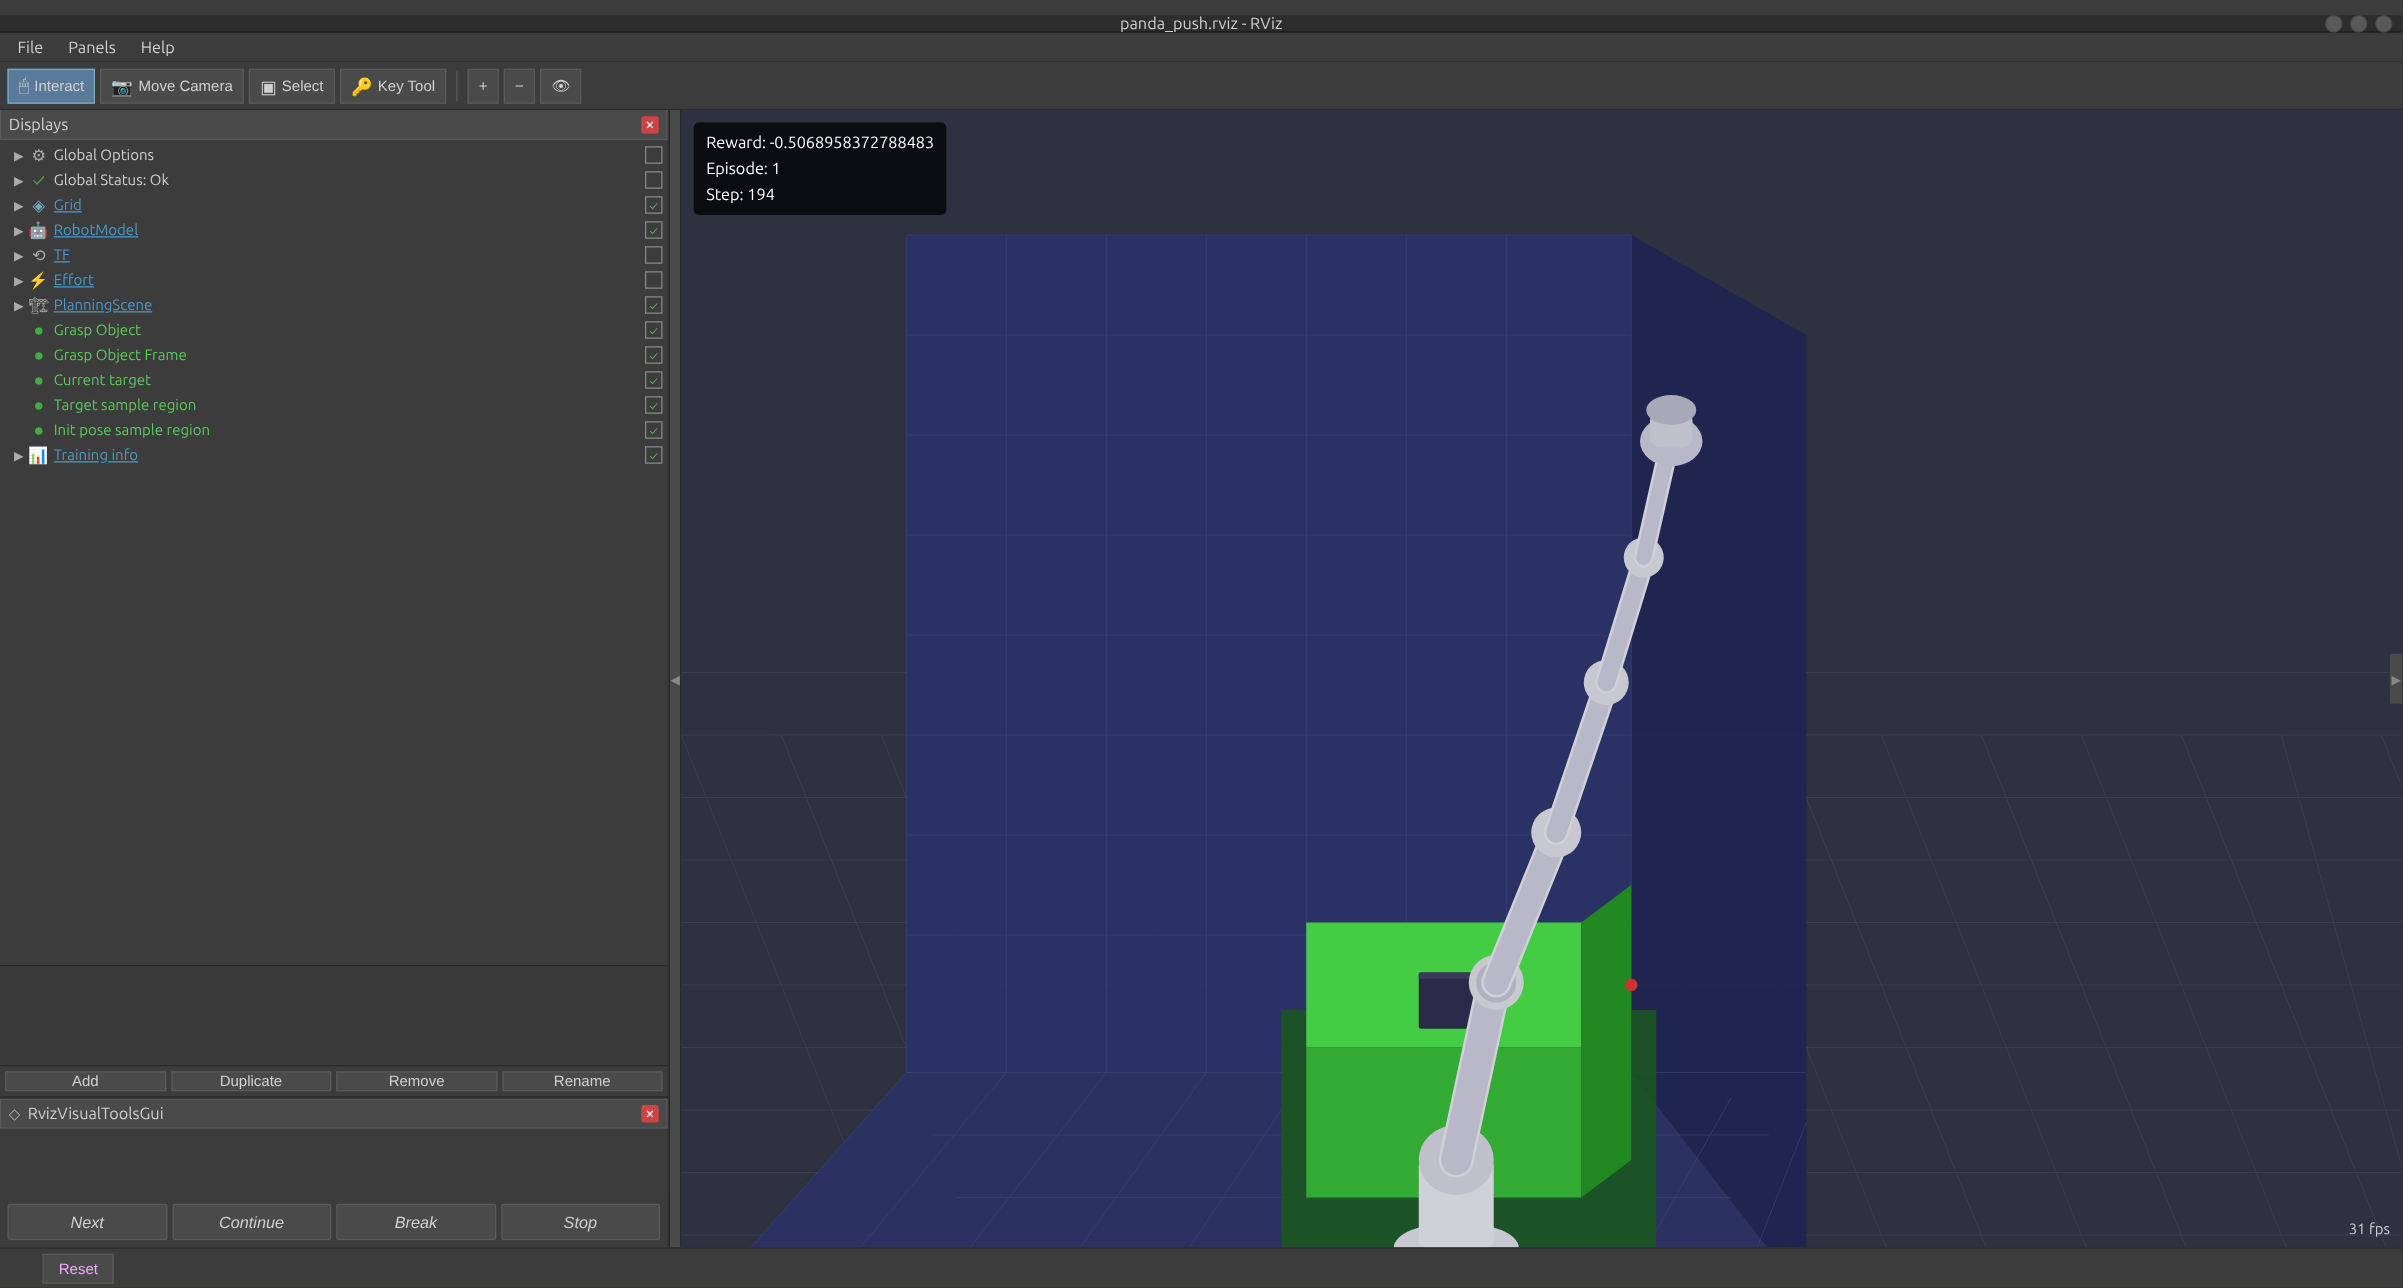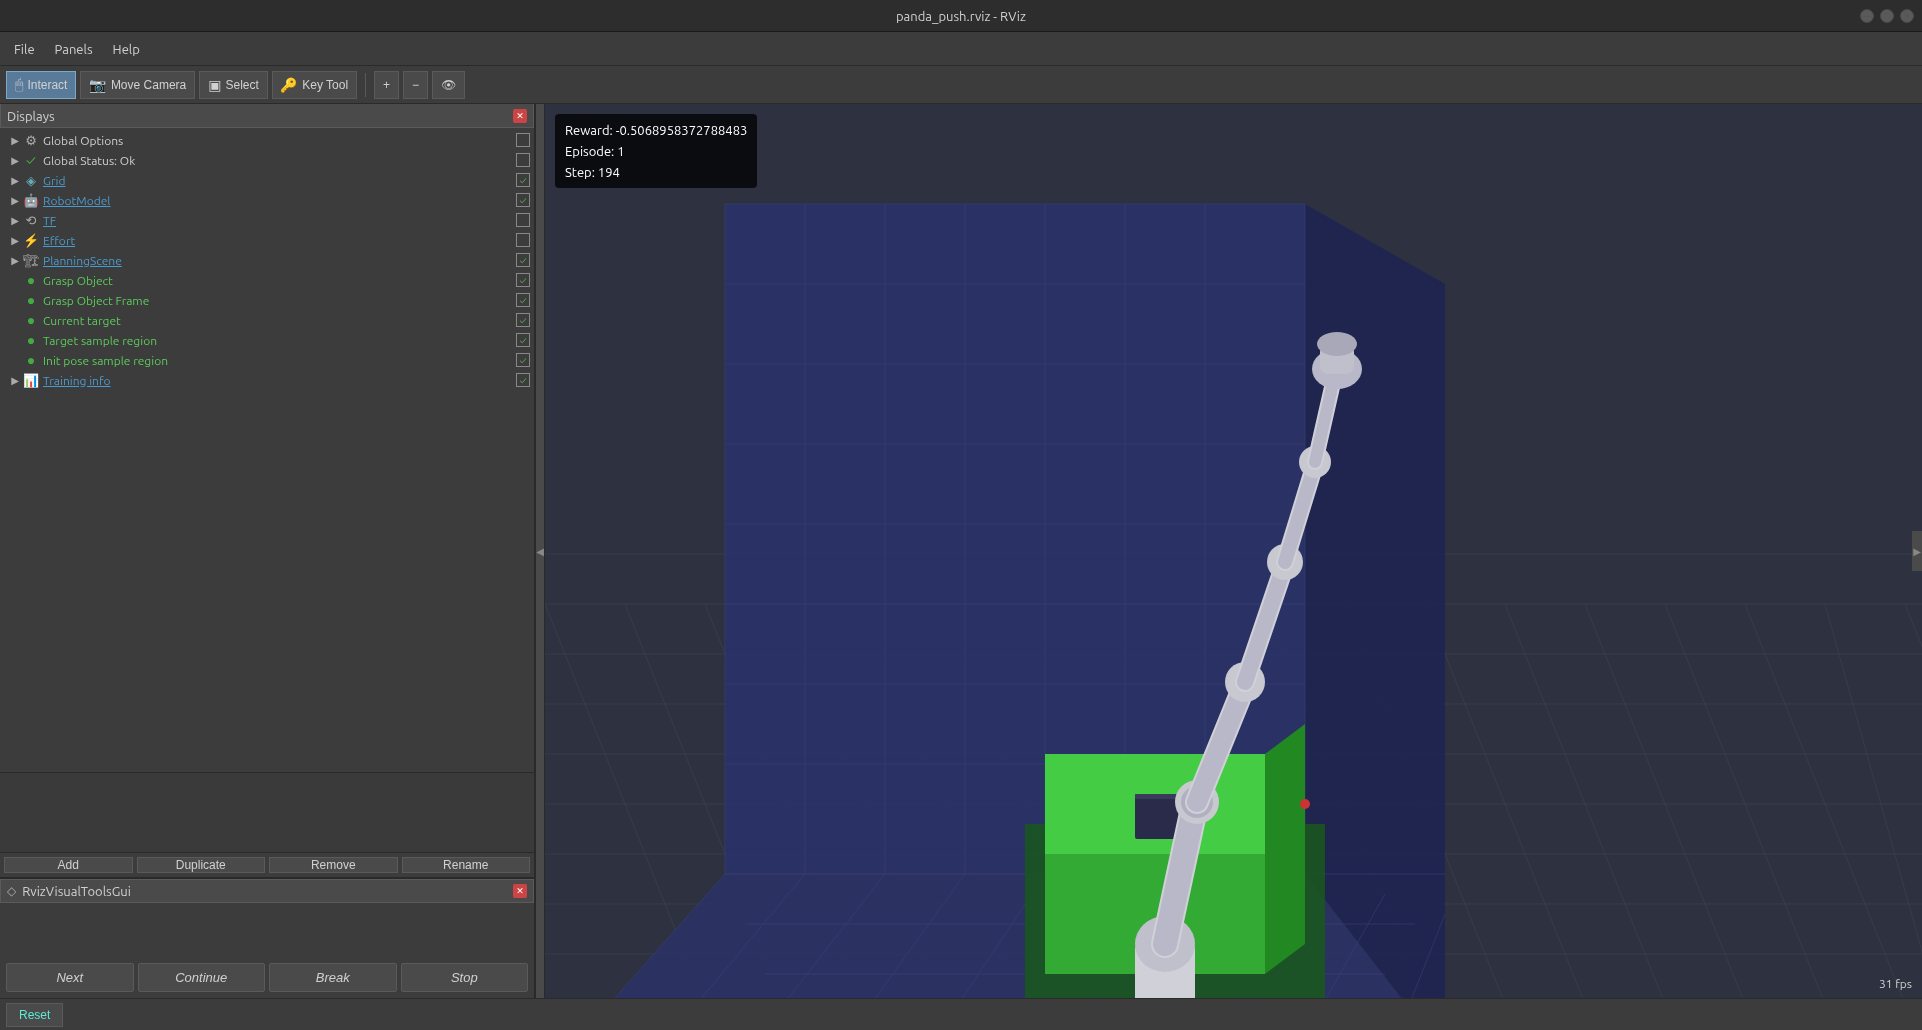--- a/index.html
+++ b/index.html
@@ -11,28 +11,29 @@
       width: 1922px;
       height: 1030px;
       overflow: hidden;
       display: flex;
       flex-direction: column;
     }
 
     
     #titlebar {
       background: #2d2d2d;
-      height: 32px;
+      height: 14px;
       display: flex;
       align-items: center;
       justify-content: center;
       color: #d0d0d0;
       font-size: 13px;
       position: relative;
       border-bottom: 1px solid #1a1a1a;
+      margin-top: 12px;
     }
     #titlebar-controls {
       position: absolute;
       right: 8px;
       display: flex;
       gap: 6px;
       align-items: center;
     }
     .titlebar-btn {
       width: 14px;
@@ -44,21 +45,21 @@
       font-size: 9px;
       color: #555;
       cursor: pointer;
       background: #5a5a5a;
       border: 1px solid #4a4a4a;
     }
 
     
     #menubar {
       background: #3c3c3c;
-      height: 34px;
+      height: 24px;
       display: flex;
       align-items: center;
       padding: 0 4px;
       border-bottom: 1px solid #2a2a2a;
     }
     .menu-item {
       padding: 2px 10px;
       cursor: pointer;
       color: #d0d0d0;
       font-size: 13px;
@@ -352,24 +353,25 @@
       height: 32px;
       background: #3c3c3c;
       border-top: 1px solid #2a2a2a;
       display: flex;
       align-items: center;
       padding: 0 6px;
     }
     #reset-btn {
       background: #4a4a4a;
       border: 1px solid #5a5a5a;
-      color: #5eead4;
+      color: #f0abfc;
       padding: 4px 12px;
       font-size: 12px;
       cursor: pointer;
+      margin-left: 28px;
     }
   </style>
 </head>
 <body>
 
 <div id="titlebar">
   <span>panda_push.rviz - RViz</span>
   <div id="titlebar-controls">
     <div class="titlebar-btn">—</div>
     <div class="titlebar-btn">□</div>

